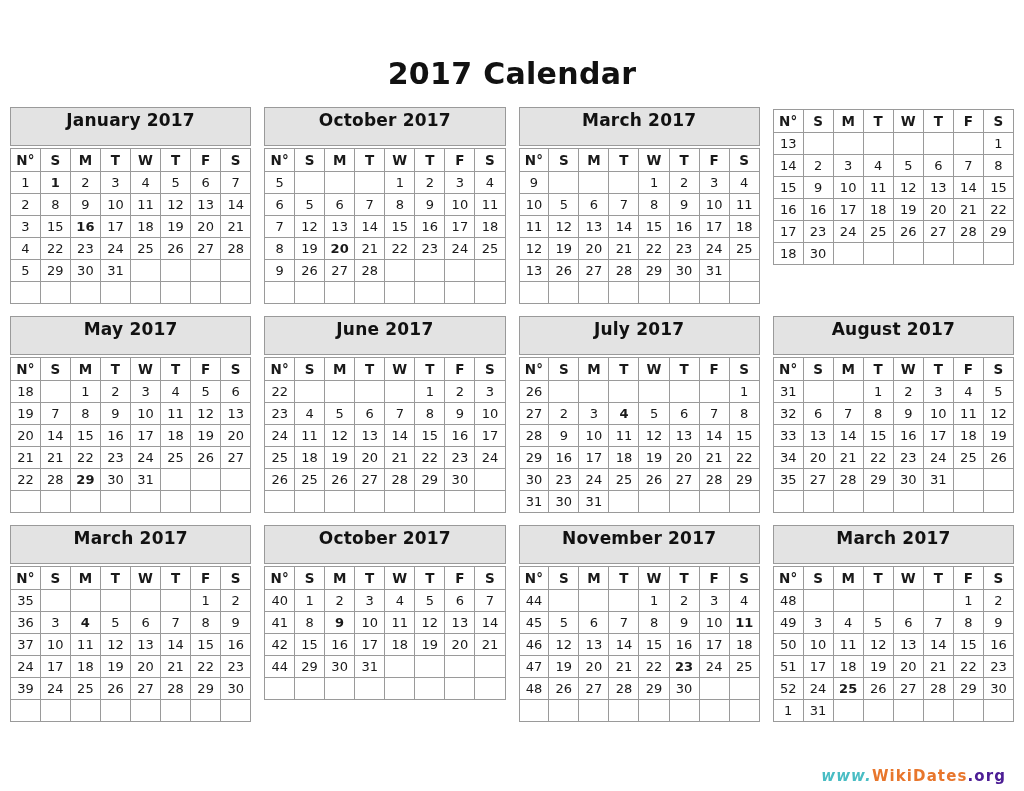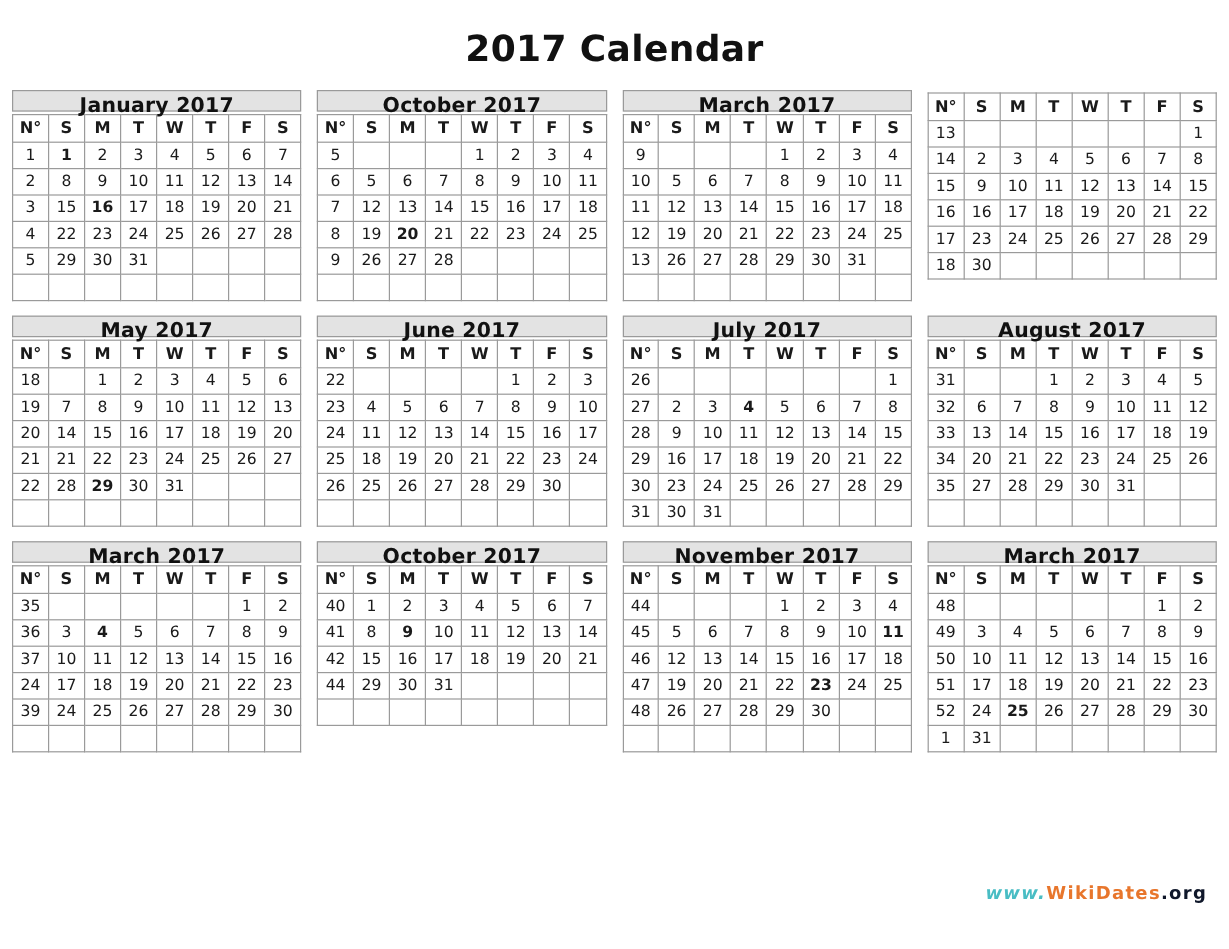--- a/index.html
+++ b/index.html
@@ -22,20 +22,21 @@
   }
   #page-title {
     text-align: center;
     font-size: 30px;
     font-weight: bold;
     color: #111111;
     letter-spacing: 0.3px;
     padding-top: 27px;
     padding-bottom: 0;
     line-height: 1;
+    margin-top: 32px;
   }
   #calendar-grid {
     margin-top: 18px;
     padding: 0 10px 0 10px;
     display: grid;
     grid-template-columns: repeat(4, 1fr);
     grid-template-rows: repeat(3, auto);
     column-gap: 13px;
     row-gap: 12px;
     box-sizing: border-box;
@@ -43,21 +44,21 @@
   .month-block {
     box-sizing: border-box;
   }
   .month-header {
     background: #e3e3e3;
     border: 1px solid #9a9a9a;
     text-align: center;
     font-size: 17px;
     font-weight: bold;
     color: #111111;
-    height: 18px;
+    height: 39px;
     line-height: 24px;
     box-sizing: border-box;
     letter-spacing: 0.2px;
   }
   table.month-table {
     border-collapse: collapse;
     width: 100%;
     table-layout: fixed;
     margin-top: 2px;
   }
@@ -105,21 +106,21 @@
   #footer {
     position: absolute;
     right: 18px;
     bottom: 38px;
     font-size: 15px;
     font-weight: bold;
     letter-spacing: 1.1px;
   }
   #footer .www  { color: #49bdc4; font-style: italic; }
   #footer .name { color: #e8762c; }
-  #footer .tld  { color: #0f172a; }
+  #footer .tld  { color: #4c1d95; }
 </style>
 </head>
 <body>
 
 <div id="page">
 
   <div id="page-title">2017 Calendar</div>
 
   <div id="calendar-grid">
       <div class="month-block">

